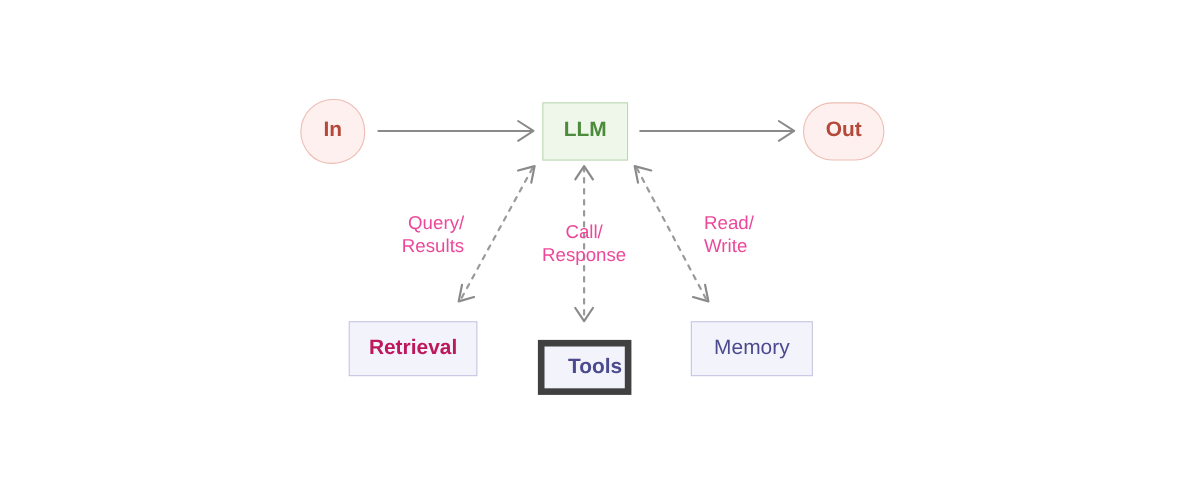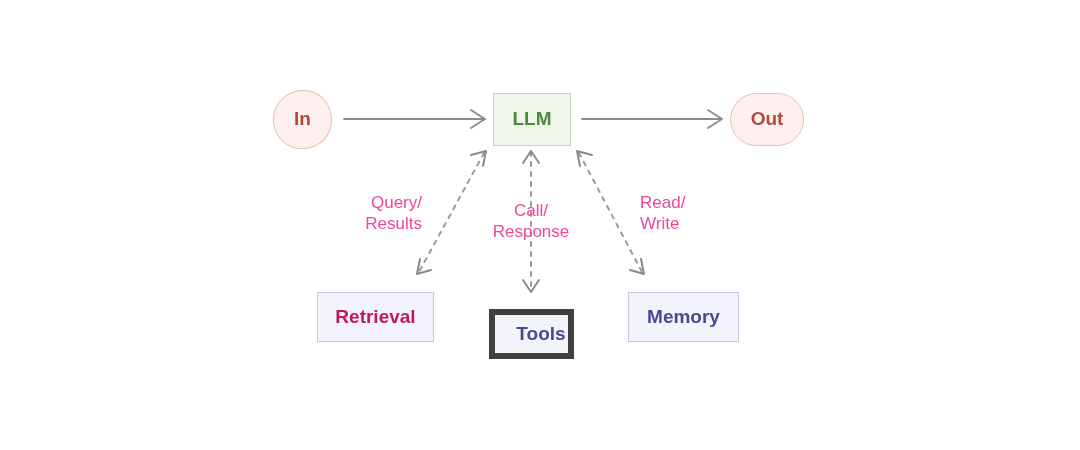--- a/index.html
+++ b/index.html
@@ -104,21 +104,21 @@
 
   .node-memory {
     left: 628px;
     top: 292px;
     width: 111px;
     height: 50px;
     border: 1px solid #c5c6e4;
     background: #f3f3fb;
     color: #4b4a8f;
     font-size: 19px;
-    font-weight: 700;
+    font-weight: 400;
   }
 
   
   .edge-label {
     position: absolute;
     color: #ec4899;
     font-size: 17px;
     line-height: 1.24;
     white-space: pre-line;
   }

